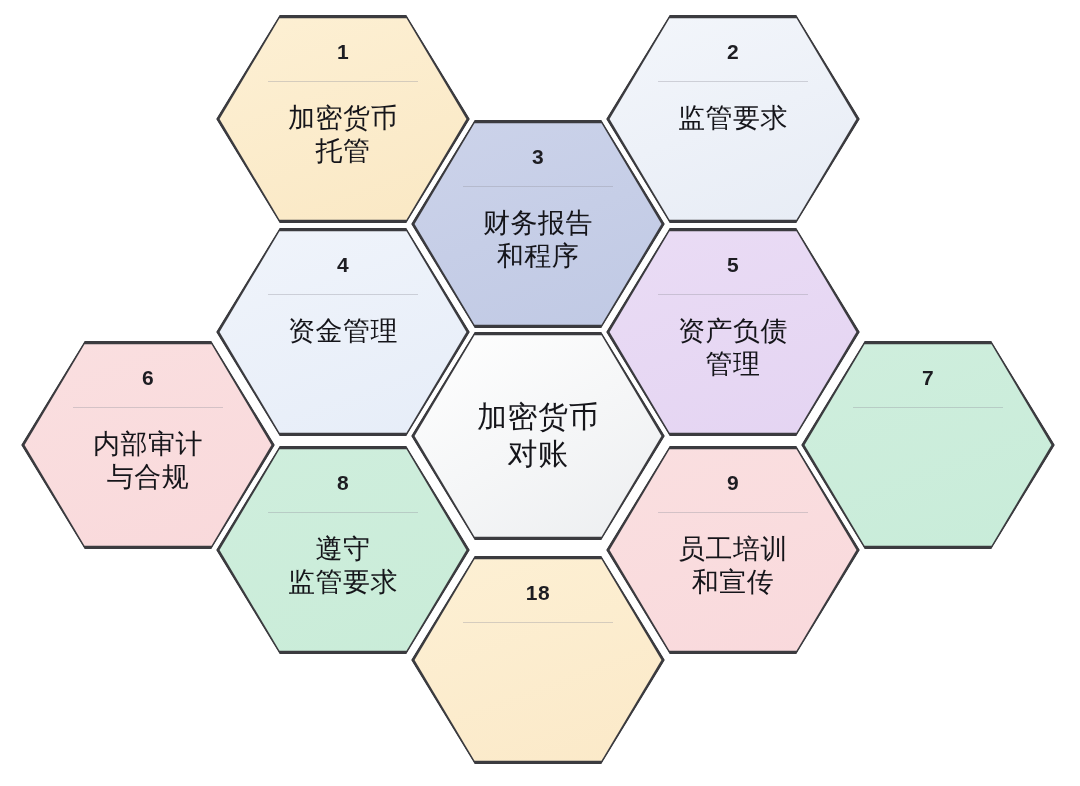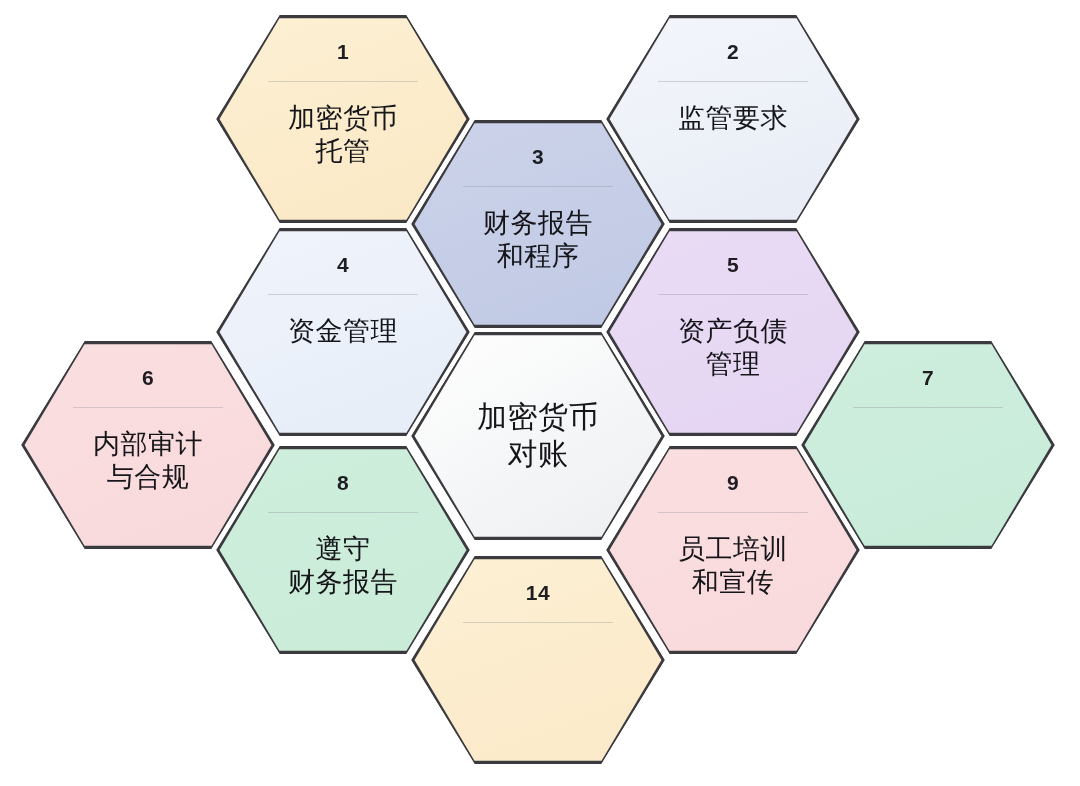--- a/index.html
+++ b/index.html
@@ -180,40 +180,40 @@
     </div>
   </div>
 
   <div class="hex" style="left: 216px; top: 446px;">
     <div class="hex-outline"></div>
     <div class="hex-face" style="background: linear-gradient(160deg, rgb(207, 238, 221) 0%, rgb(201, 236, 216) 100%);"></div>
     <div class="hex-content">
       <div class="hex-num">8</div>
       <div class="hex-rule"></div>
       <div class="hex-label">遵守
-财务报告</div>
+监管要求</div>
     </div>
   </div>
 
   <div class="hex" style="left: 606px; top: 446px;">
     <div class="hex-outline"></div>
     <div class="hex-face" style="background: linear-gradient(160deg, rgb(250, 223, 224) 0%, rgb(249, 217, 220) 100%);"></div>
     <div class="hex-content">
       <div class="hex-num">9</div>
       <div class="hex-rule"></div>
       <div class="hex-label">员工培训
 和宣传</div>
     </div>
   </div>
 
   <div class="hex" style="left: 411px; top: 556px;">
     <div class="hex-outline"></div>
     <div class="hex-face" style="background: linear-gradient(160deg, rgb(253, 240, 212) 0%, rgb(251, 233, 200) 100%);"></div>
     <div class="hex-content">
-      <div class="hex-num">14</div>
+      <div class="hex-num">18</div>
       <div class="hex-rule"></div>
     </div>
   </div>
 
   <div class="hex center" style="left: 411px; top: 332px;">
     <div class="hex-outline"></div>
     <div class="hex-face" style="background: linear-gradient(150deg, rgb(255, 255, 255) 0%, rgb(236, 238, 240) 100%);"></div>
     <div class="hex-content">
       <div class="hex-label">加密货币
 对账</div>

